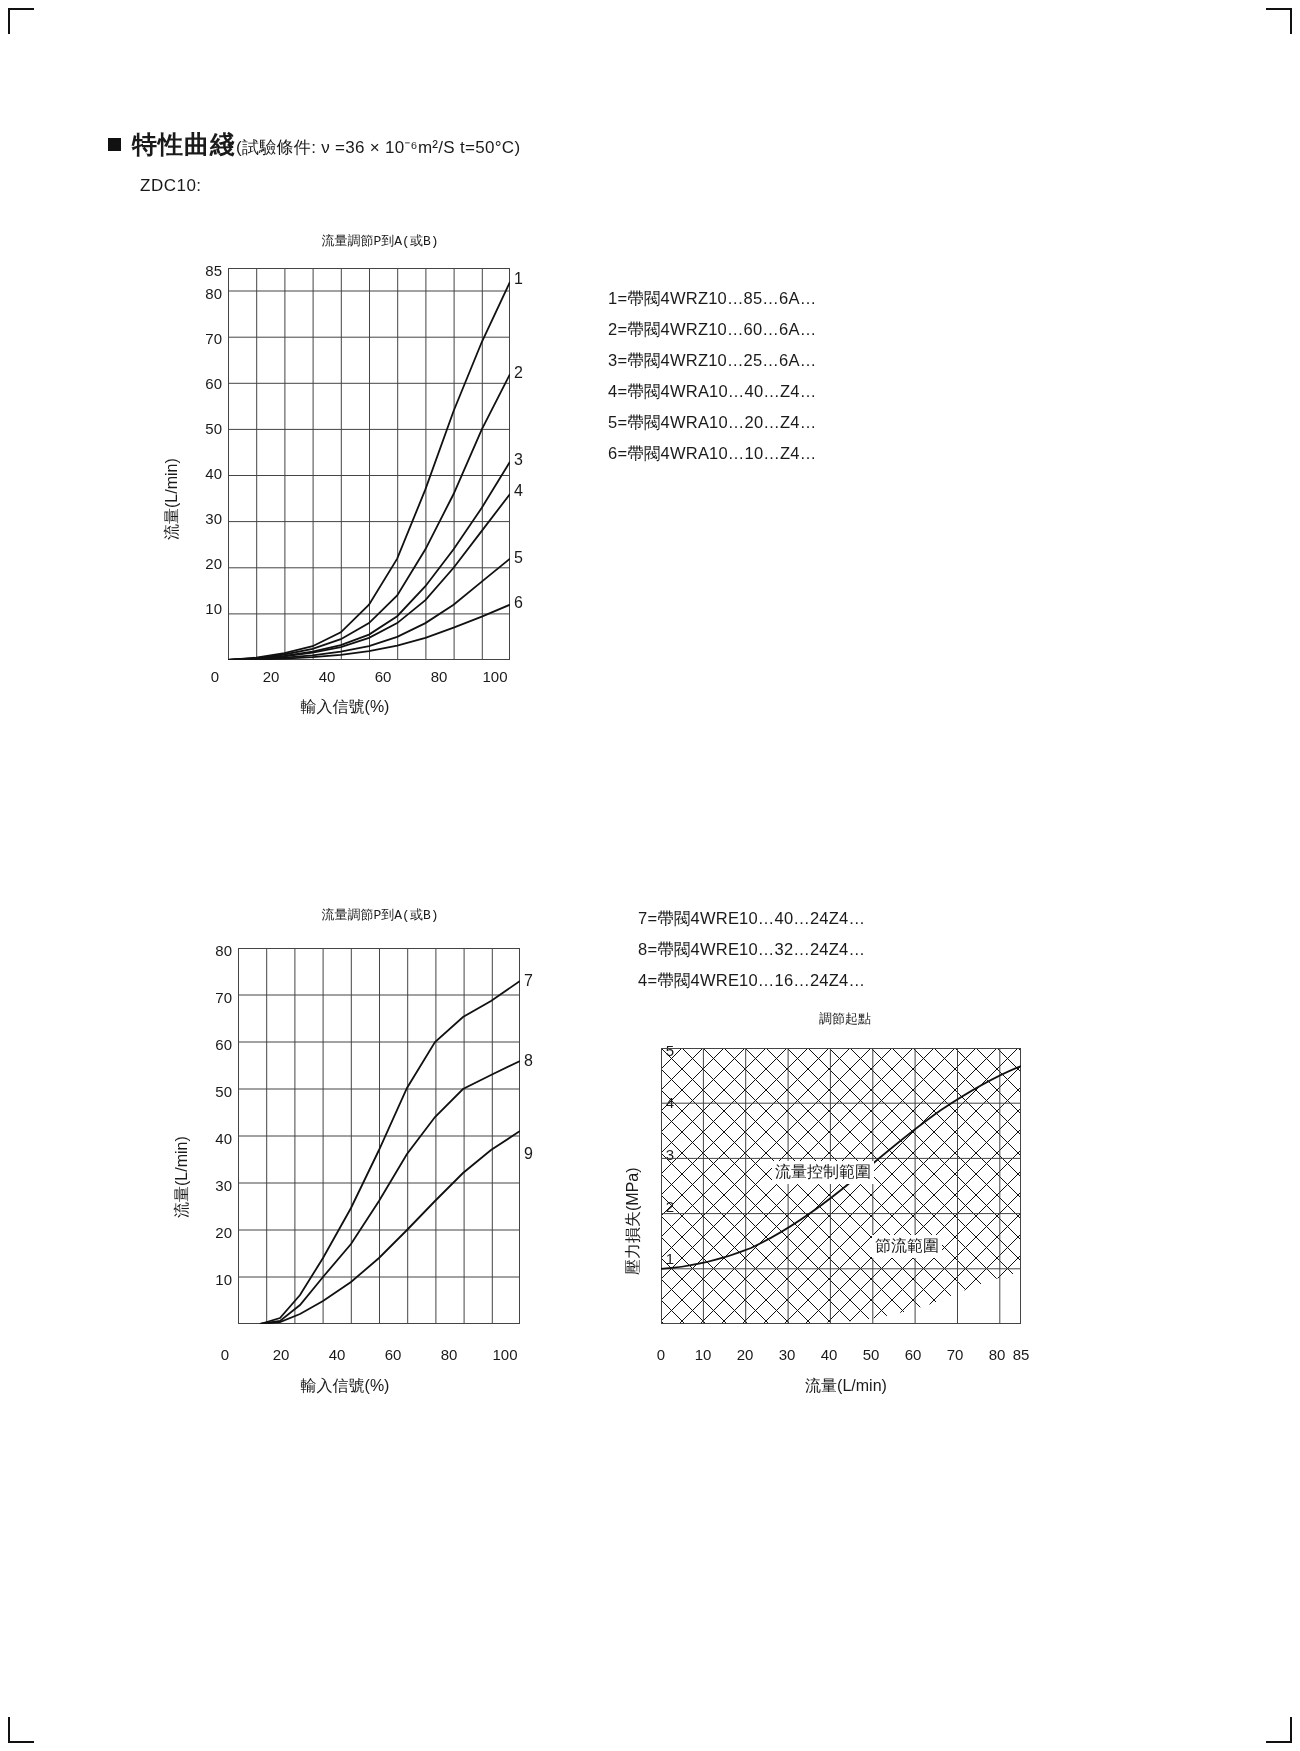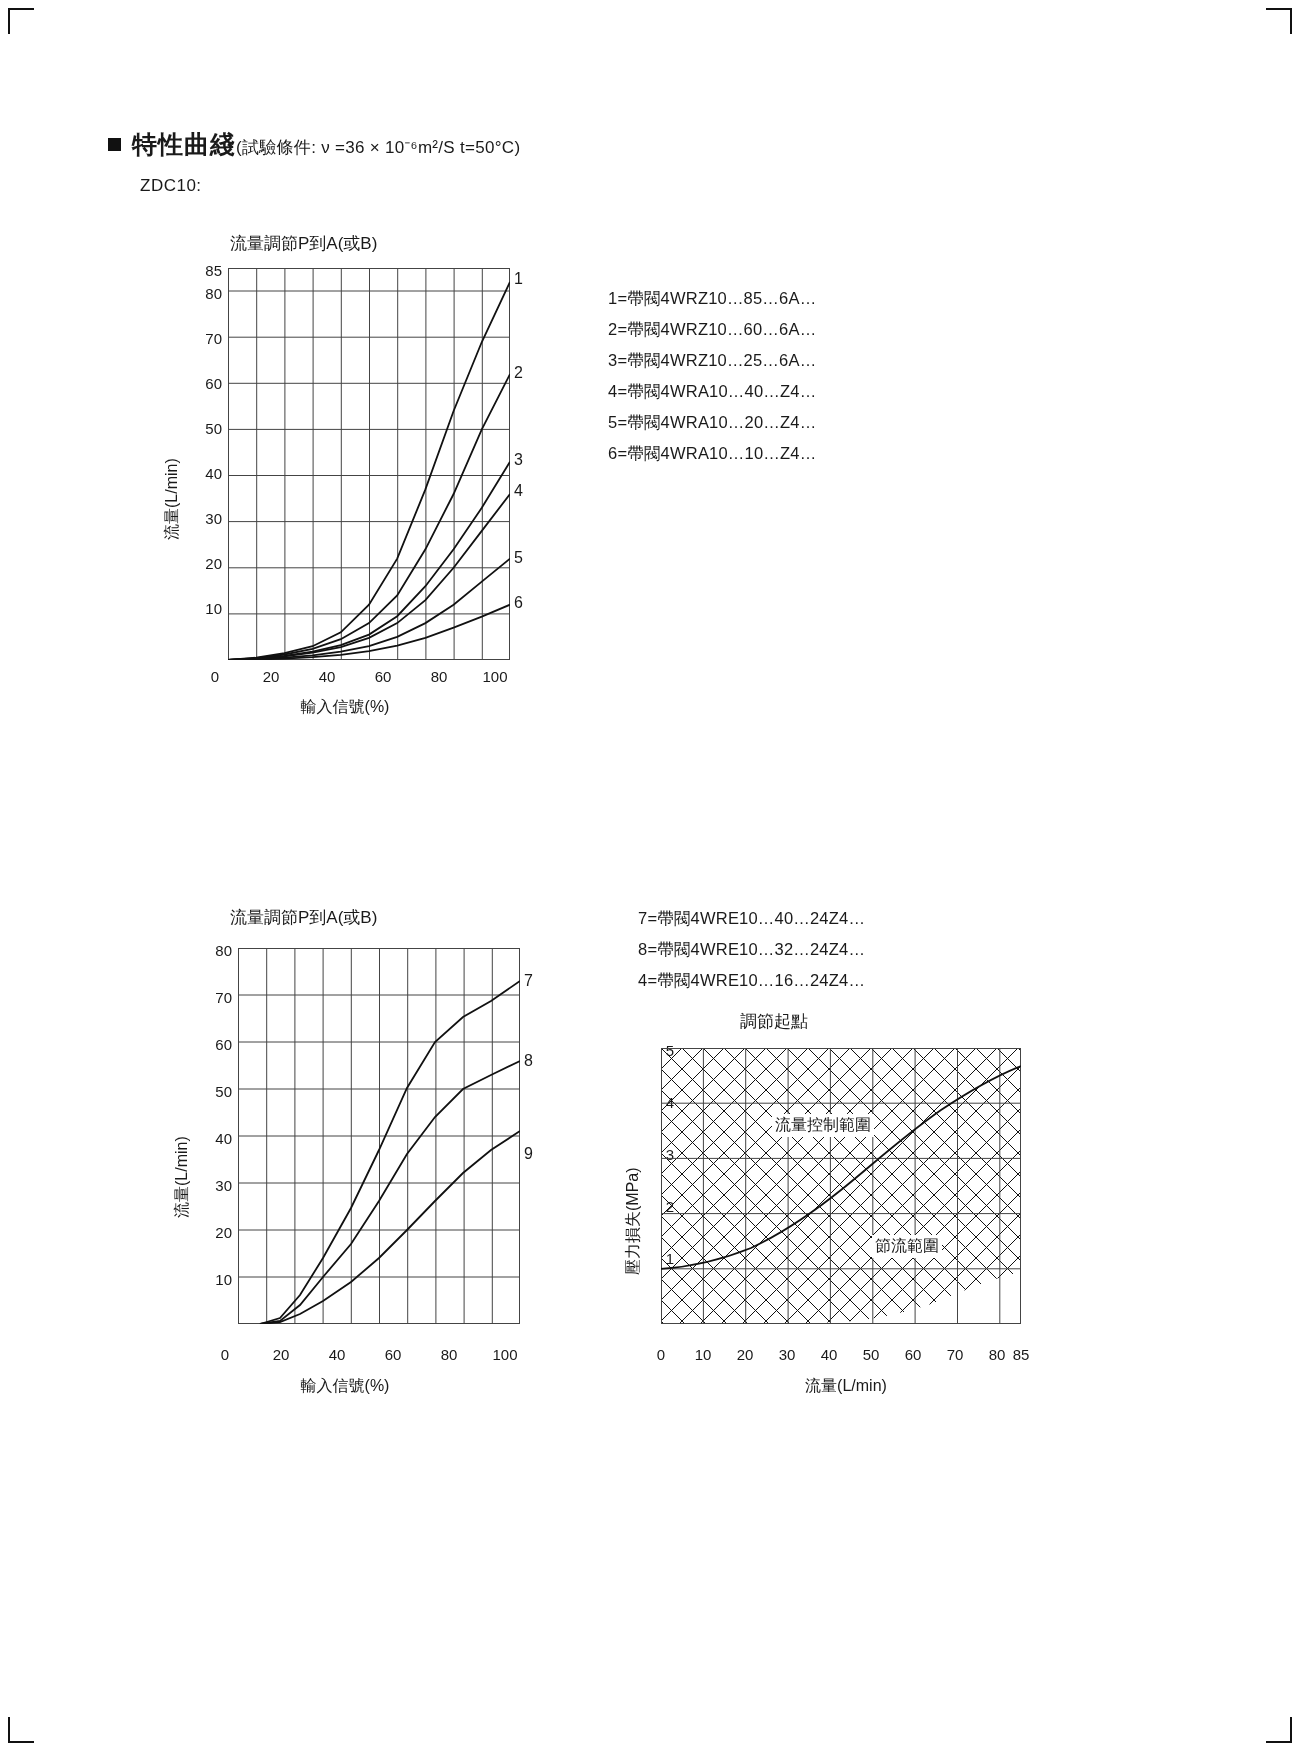--- a/index.html
+++ b/index.html
@@ -68,22 +68,24 @@
     left: 140px;
     top: 176px;
     font-size: 17px;
     letter-spacing: 0.5px;
   }
 
   
   .chart-block { position: absolute; }
   .chart-title {
     position: absolute;
-    font-size: 17px;
-    white-space: nowrap;
+    font-size: 13px;
+    text-align: center;
+    white-space: nowrap;
+    font-family: Liberation Mono, monospace;
   }
   .axis-label-y {
     position: absolute;
     font-size: 16px;
     transform: rotate(-90deg);
     transform-origin: left top;
     white-space: nowrap;
   }
   .axis-label-x {
     position: absolute;
@@ -345,15 +347,15 @@
       <line x1="0" y1="55.2" x2="360" y2="55.2"></line>
       <line x1="0" y1="110.4" x2="360" y2="110.4"></line>
       <line x1="0" y1="165.6" x2="360" y2="165.6"></line>
       <line x1="0" y1="220.8" x2="360" y2="220.8"></line>
       <line x1="0" y1="275.5" x2="360" y2="275.5"></line>
     </g>
 
     <path d="M0,220.8 C30,219 60,212 90,200 C120,186 150,166 180,142 C210,118 240,90 280,62 C310,42 335,28 360,18" fill="none" stroke="#111" stroke-width="1.8"></path>
   </svg>
 
-  <div class="region-label" style="left:772px; top:1114px; background:#fff; padding:1px 3px;">流量控制範圍</div>
+  <div class="region-label" style="left:772px; top:1161px; background:#fff; padding:1px 3px;">流量控制範圍</div>
   <div class="region-label" style="left:872px; top:1235px; background:#fff; padding:1px 3px;">節流範圍</div>
 </div>
 
 </body></html>

